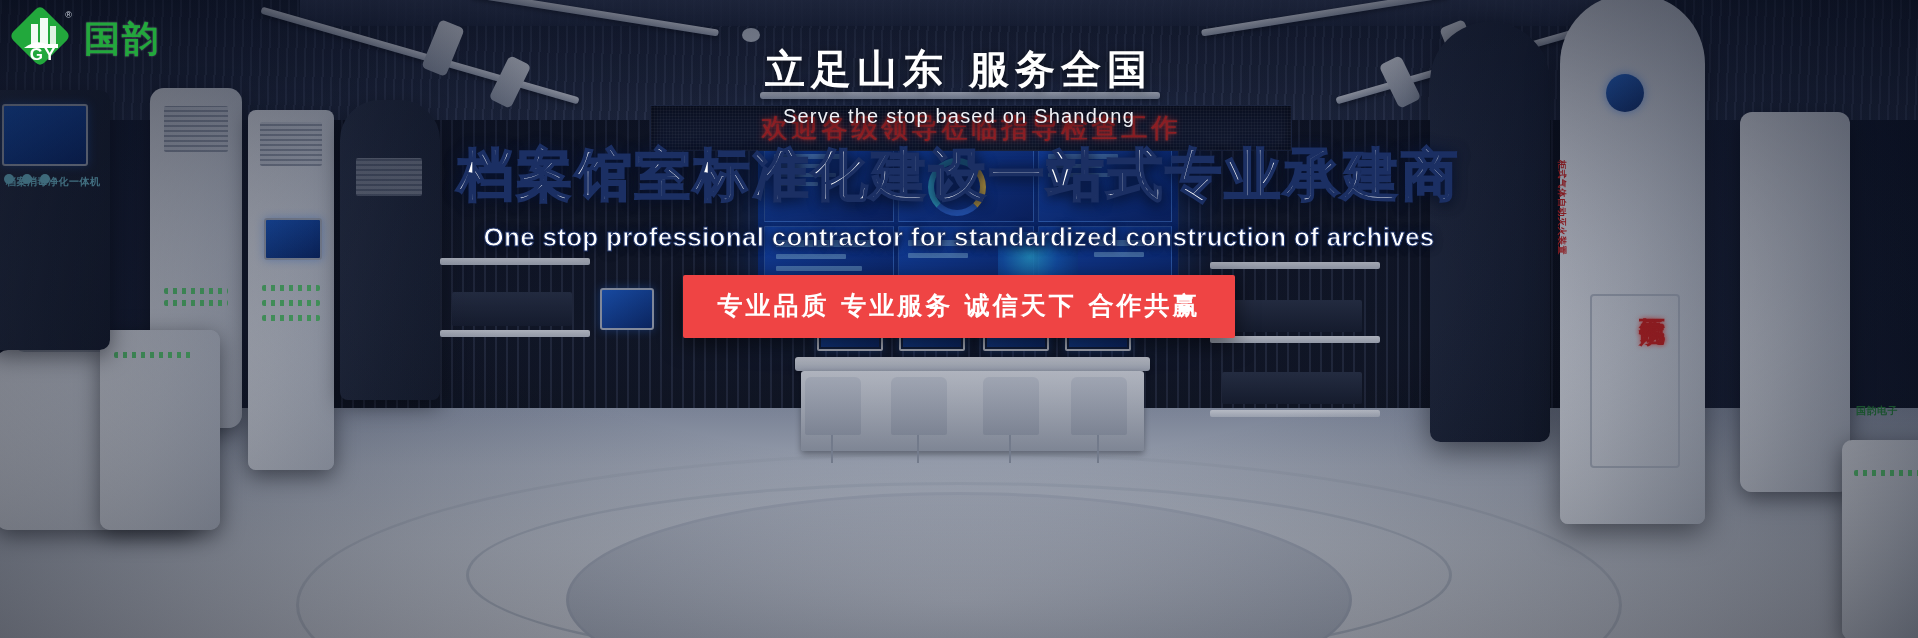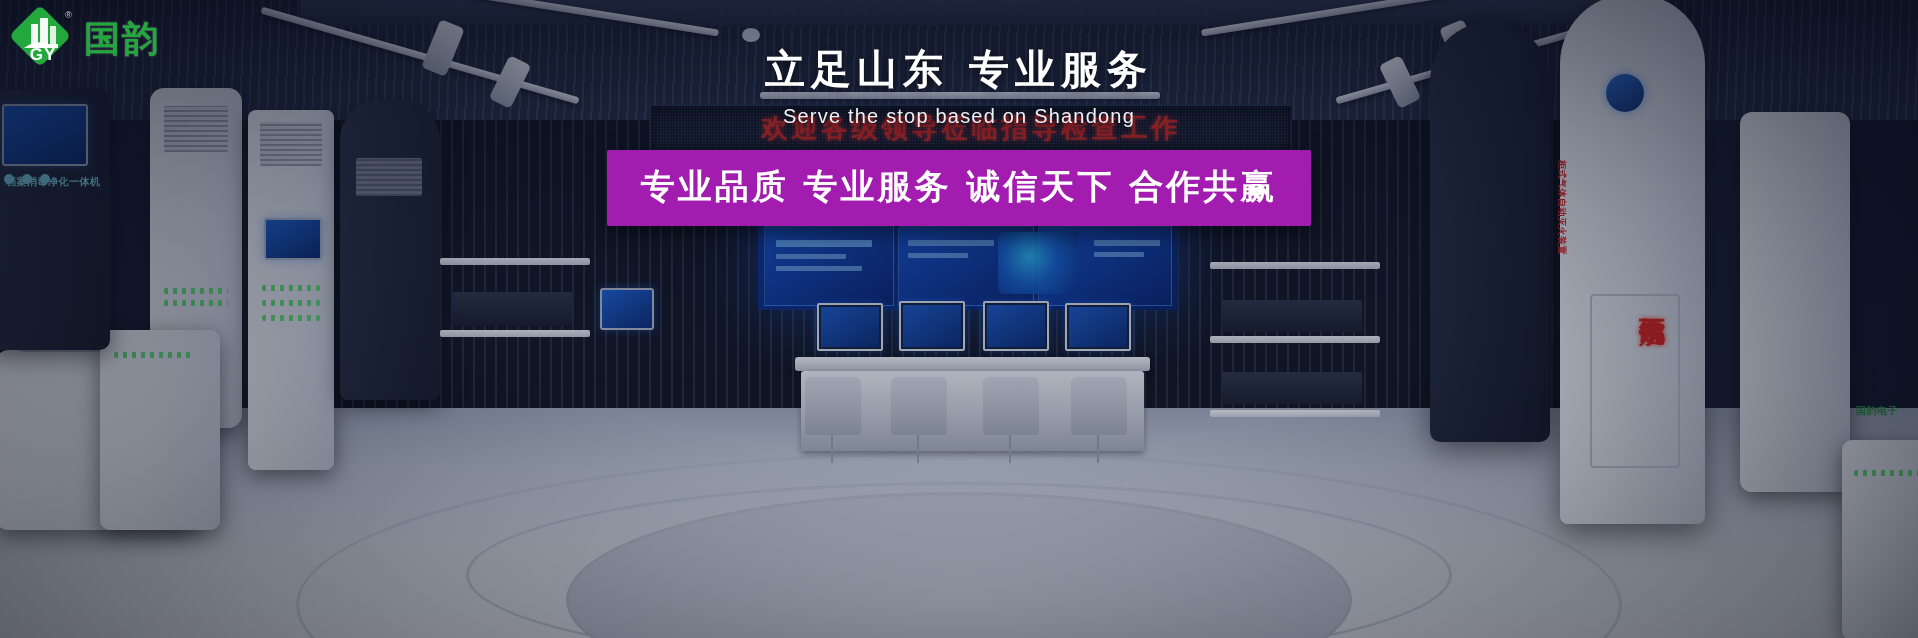--- a/index.html
+++ b/index.html
@@ -132,21 +132,21 @@
   .headline{margin-top:10px;font-size:56px;font-weight:700;color:#ffffff;letter-spacing:3px;
     font-family:"DejaVu Sans","Liberation Sans",sans-serif;white-space:nowrap;
     -webkit-text-stroke:2px #1b2f63;
     text-shadow:0 0 14px rgba(10,25,70,.95),0 3px 14px rgba(0,0,0,.75);}
   .headline-sub{margin-top:8px;font-size:26px;font-weight:700;color:#ffffff;letter-spacing:.3px;
     font-family:"Liberation Sans",sans-serif;white-space:nowrap;
     -webkit-text-stroke:1px #1b2f63;
     text-shadow:0 0 10px rgba(10,25,70,.9),0 2px 8px rgba(0,0,0,.7);}
 
   .ribbon-wrap{margin-top:22px;display:flex;justify-content:center;}
-  .ribbon{background:#a21caf;color:#ffffff;font-size:34px;font-weight:700;letter-spacing:3px;
+  .ribbon{background:#ef4444;color:#ffffff;font-size:25px;font-weight:700;letter-spacing:3px;
     padding:14px 34px 16px;border-radius:2px;white-space:nowrap;
     font-family:"DejaVu Sans","Liberation Sans",sans-serif;
     box-shadow:0 6px 22px rgba(0,0,0,.55);}
 </style>
 </head>
 <body>
 
 <div id="banner">
 
   <div class="scene">
@@ -304,20 +304,22 @@
         <rect x="38" y="18" width="6" height="18" fill="#ffffff" opacity=".85"></rect>
         <path d="M12 40 Q24 31 34 36 L46 36 L46 40 Z" fill="#ffffff"></path>
       </svg>
       <div class="logo-reg">®</div>
       <div class="logo-gy">GY</div>
     </div>
     <div class="logo-text">国韵</div>
   </div>
 
   <div class="copy">
-    <div class="line1">立足山东 专业服务</div>
+    <div class="line1">立足山东 服务全国</div>
     <div class="line2">Serve the stop based on Shandong</div>
+    <div class="headline">档案馆室标准化建设一站式专业承建商</div>
+    <div class="headline-sub">One stop professional contractor for standardized construction of archives</div>
     <div class="ribbon-wrap">
       <div class="ribbon">专业品质  专业服务  诚信天下  合作共赢</div>
     </div>
   </div>
 
 </div>
 
 </body></html>

